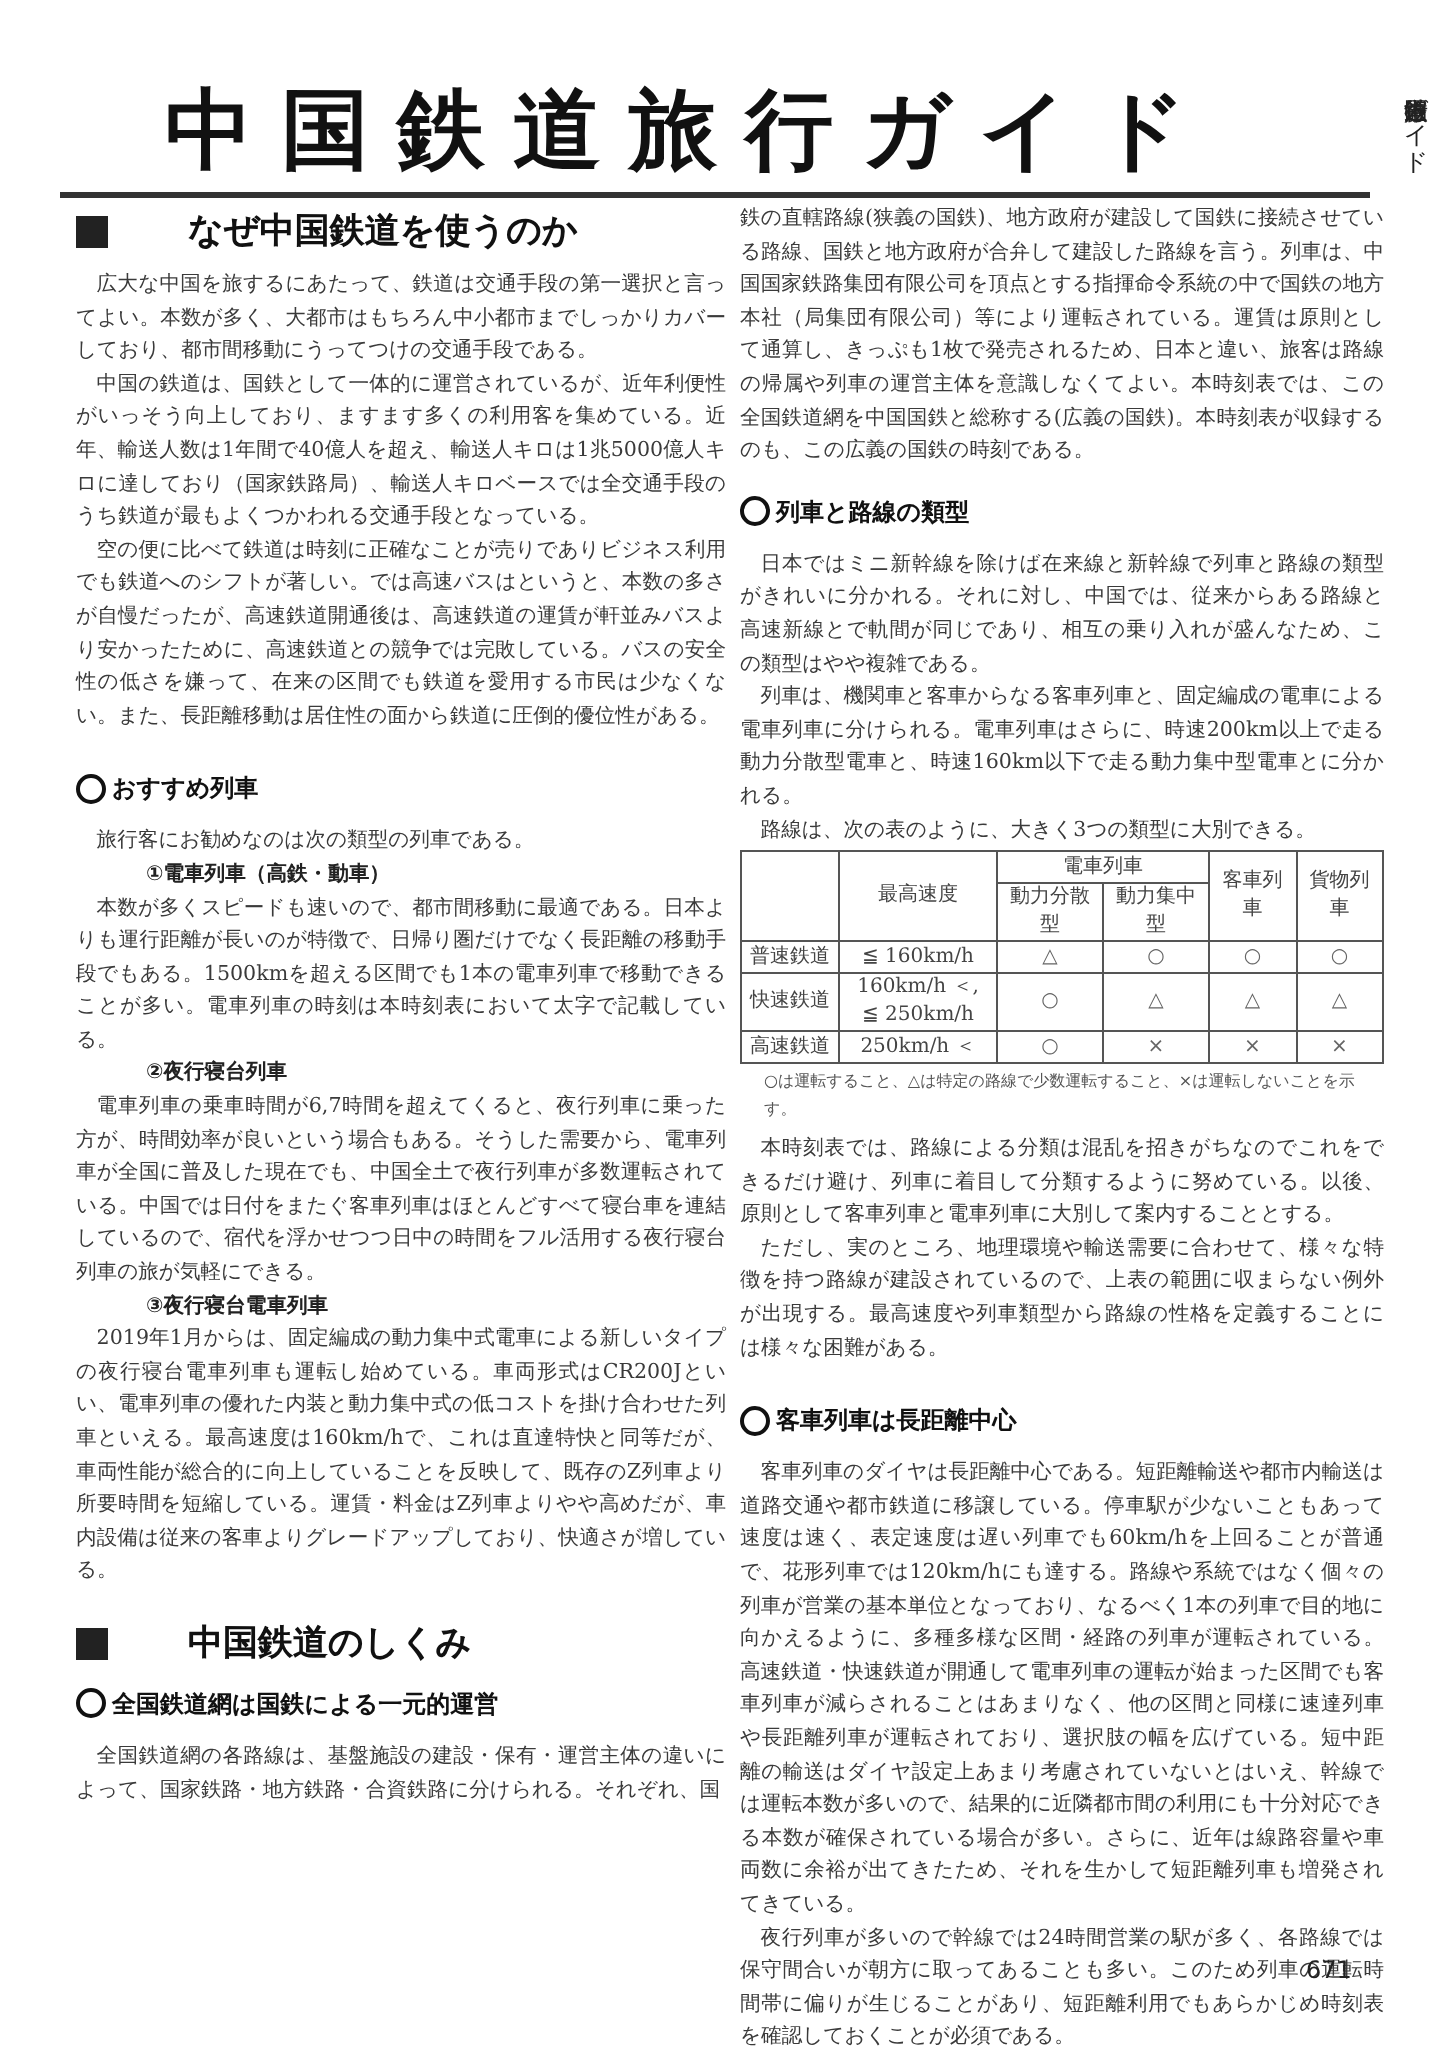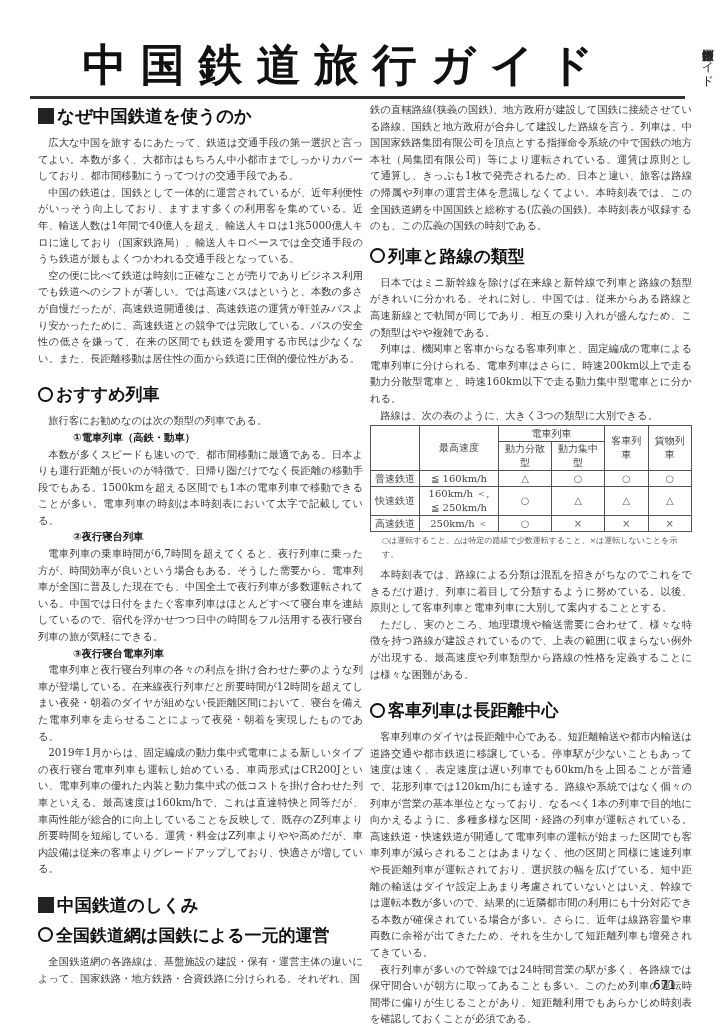--- a/index.html
+++ b/index.html
@@ -25,26 +25,26 @@
   }
   .col {
     position: absolute; top: 104px; width: 325px;
     font-size: 10.3px; line-height: 16.6px; color: #3a3a3a;
   }
   .col.left { left: 38px; }
   .col.right { left: 370px; width: 322px; top: 101px; }
   .h1 {
     font-family: "DejaVu Sans", "Liberation Sans", sans-serif;
     font-weight: bold; font-size: 17.5px; color: #111; line-height: 24px;
-    margin: 0 0 6px 0; display: flex; align-items: center;
+    margin: 0 0 6px 0; display: flex; align-items: center; gap: 37px;
   }
   .h1 .sq { display: inline-block; width: 16px; height: 16px; background: #222; margin-right: 3px; }
   .h2 {
     font-family: "DejaVu Sans", "Liberation Sans", sans-serif;
-    font-weight: bold; font-size: 17px; color: #111; line-height: 24px;
+    font-weight: bold; font-size: 12px; color: #111; line-height: 24px;
     margin: 0 0 6px 0; display: flex; align-items: center;
   }
   .h2 .ring { display: inline-block; width: 11px; height: 11px; border: 2.5px solid #111; border-radius: 50%; margin-right: 3px; }
   .sub {
     font-family: "DejaVu Sans", "Liberation Sans", sans-serif;
     font-weight: bold; font-size: 10.3px; color: #222; line-height: 16.6px; margin-left: 35px;
   }
   p { margin: 0; text-indent: 1em; text-align: justify; }
   p.noindent { text-indent: 0; }
   .gap-l { height: 16px; }
@@ -84,21 +84,20 @@
   <div class="h2">
     <span class="ring"></span>
     <span>おすすめ列車</span>
   </div>
   <p>旅行客にお勧めなのは次の類型の列車である。</p>
   <div class="sub">①電車列車（高鉄・動車）</div>
   <p>本数が多くスピードも速いので、都市間移動に最適である。日本よりも運行距離が長いのが特徴で、日帰り圏だけでなく長距離の移動手段でもある。1500kmを超える区間でも1本の電車列車で移動できることが多い。電車列車の時刻は本時刻表において太字で記載している。</p>
   <div class="sub">②夜行寝台列車</div>
   <p>電車列車の乗車時間が6,7時間を超えてくると、夜行列車に乗った方が、時間効率が良いという場合もある。そうした需要から、電車列車が全国に普及した現在でも、中国全土で夜行列車が多数運転されている。中国では日付をまたぐ客車列車はほとんどすべて寝台車を連結しているので、宿代を浮かせつつ日中の時間をフル活用する夜行寝台列車の旅が気軽にできる。</p>
   <div class="sub">③夜行寝台電車列車</div>
-  <p>電車列車と夜行寝台列車の各々の利点を掛け合わせた夢のような列車が登場している。在来線夜行列車だと所要時間が12時間を超えてしまい夜発・朝着のダイヤが組めない長距離区間において、寝台を備えた電車列車を走らせることによって夜発・朝着を実現したものである。</p>
   <p>2019年1月からは、固定編成の動力集中式電車による新しいタイプの夜行寝台電車列車も運転し始めている。車両形式はCR200Jといい、電車列車の優れた内装と動力集中式の低コストを掛け合わせた列車といえる。最高速度は160km/hで、これは直達特快と同等だが、車両性能が総合的に向上していることを反映して、既存のZ列車より所要時間を短縮している。運賃・料金はZ列車よりやや高めだが、車内設備は従来の客車よりグレードアップしており、快適さが増している。</p>
 
   <div class="gap-l"></div>
   <div class="h1">
     <span class="sq"></span>
     <span>中国鉄道のしくみ</span>
   </div>
   <div class="h2">
     <span class="ring"></span>
     <span>全国鉄道網は国鉄による一元的運営</span>

